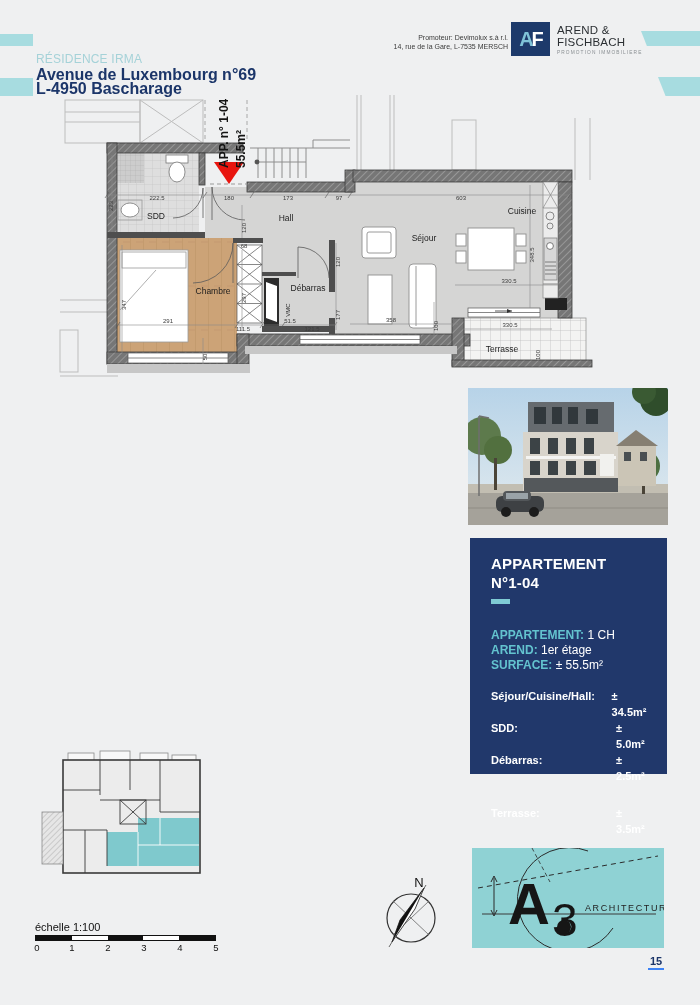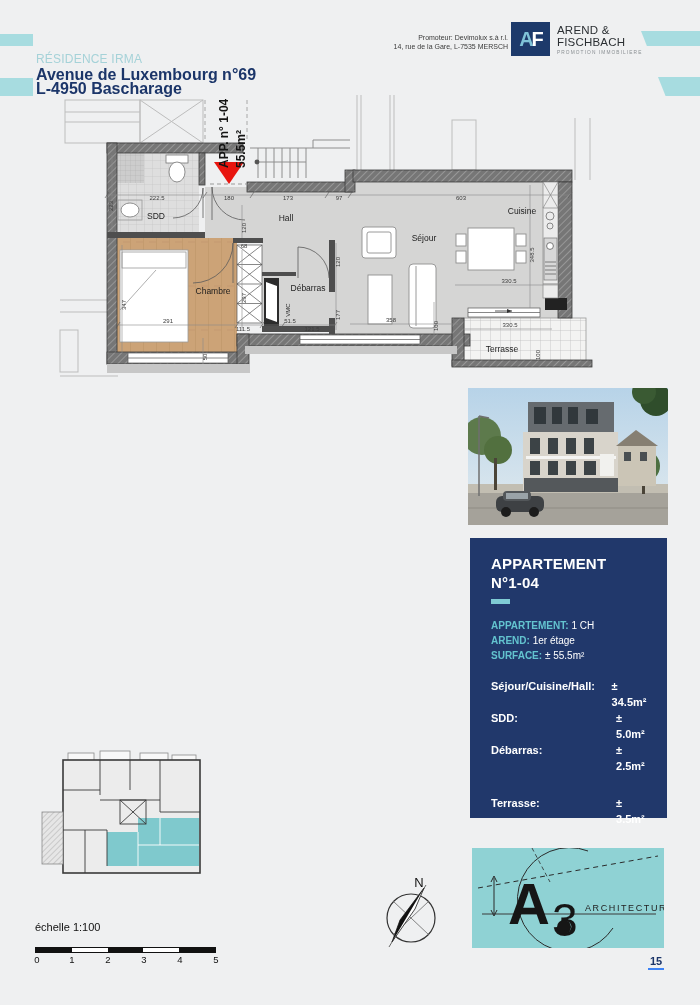--- a/index.html
+++ b/index.html
@@ -9,34 +9,34 @@
   
   .teal-bar{position:absolute;background:#a7dce0}
   .hdr-residence{position:absolute;left:36px;top:52px;font-size:12px;font-weight:normal;color:#a5d2d8;letter-spacing:.2px}
   .hdr-addr{position:absolute;left:36px;font-size:16px;font-weight:bold;color:#1b3569}
   .promoter{position:absolute;right:192px;top:33px;text-align:right;font-size:7px;color:#3a3a3a;line-height:9px}
   .af-box{position:absolute;left:511px;top:22px;width:39px;height:34px;background:#1d3a6b;color:#fff;display:flex;align-items:center;justify-content:center;font-weight:bold;font-size:20px;letter-spacing:-2px}
   .af-a{color:#7fc3d8}
   .af-name{position:absolute;left:557px;top:24px;font-size:11.5px;font-weight:normal;color:#2b2f33;line-height:12px;letter-spacing:.2px}
   .af-tag{position:absolute;left:557px;top:50px;font-size:4.8px;color:#8a8f93;letter-spacing:1.1px}
   
-  .panel{position:absolute;left:470px;top:538px;width:197px;height:280px;background:#21386b;color:#fff;padding:16px 14px 0 21px}
+  .panel{position:absolute;left:470px;top:538px;width:197px;height:236px;background:#21386b;color:#fff;padding:16px 14px 0 21px}
   .panel-title{font-size:15px;font-weight:bold;line-height:19px;letter-spacing:.2px}
   .panel-bar{width:19px;height:5px;background:#7fcbd4;margin-top:7px}
-  .fields{margin-top:14px;font-size:10px;line-height:15px;font-weight:bold}
+  .fields{margin-top:24px;font-size:12px;line-height:15px;font-weight:bold}
   .fields .lbl{color:#63c3cf}
   .fields .val{color:#fff;font-weight:normal}
   .areas{margin-top:15px;font-size:11px;line-height:16px}
   .arow{display:flex}
   .arow .albl{width:128px;font-weight:bold}
   .arow .aval{font-weight:bold}
   .arow.gap{margin-top:21px}
   
   .scale-wrap{position:absolute;left:35px;top:921px;width:190px}
-  .scale-label{font-size:11px;color:#111;margin-bottom:14px}
+  .scale-label{font-size:11px;color:#111;margin-bottom:2px}
   .scale-bar{position:relative;width:181px;height:6px;border:1px solid #111;display:flex}
   .scale-seg{width:36px;height:100%}
   .seg-b{background:#111}.seg-w{background:#fff}
   .scale-nums{position:relative;width:182px;height:12px;margin-top:1px}
   .scale-nums span{position:absolute;transform:translateX(-50%);font-size:9.5px;color:#111}
   .pagenum{position:absolute;left:648px;top:955px;font-size:11px;font-weight:bold;color:#1b3569;border-bottom:2px solid #3b82f6;padding:0 2px 1px 2px}
   .a3-box{position:absolute;left:472px;top:848px;width:192px;height:100px;background:#8fd2d4;overflow:hidden}
   .photo{position:absolute;left:468px;top:388px;width:200px;height:137px;overflow:hidden}
   text{font-family:"Liberation Sans",sans-serif}
   .dim{font-size:6px;fill:#3c3c3c}

